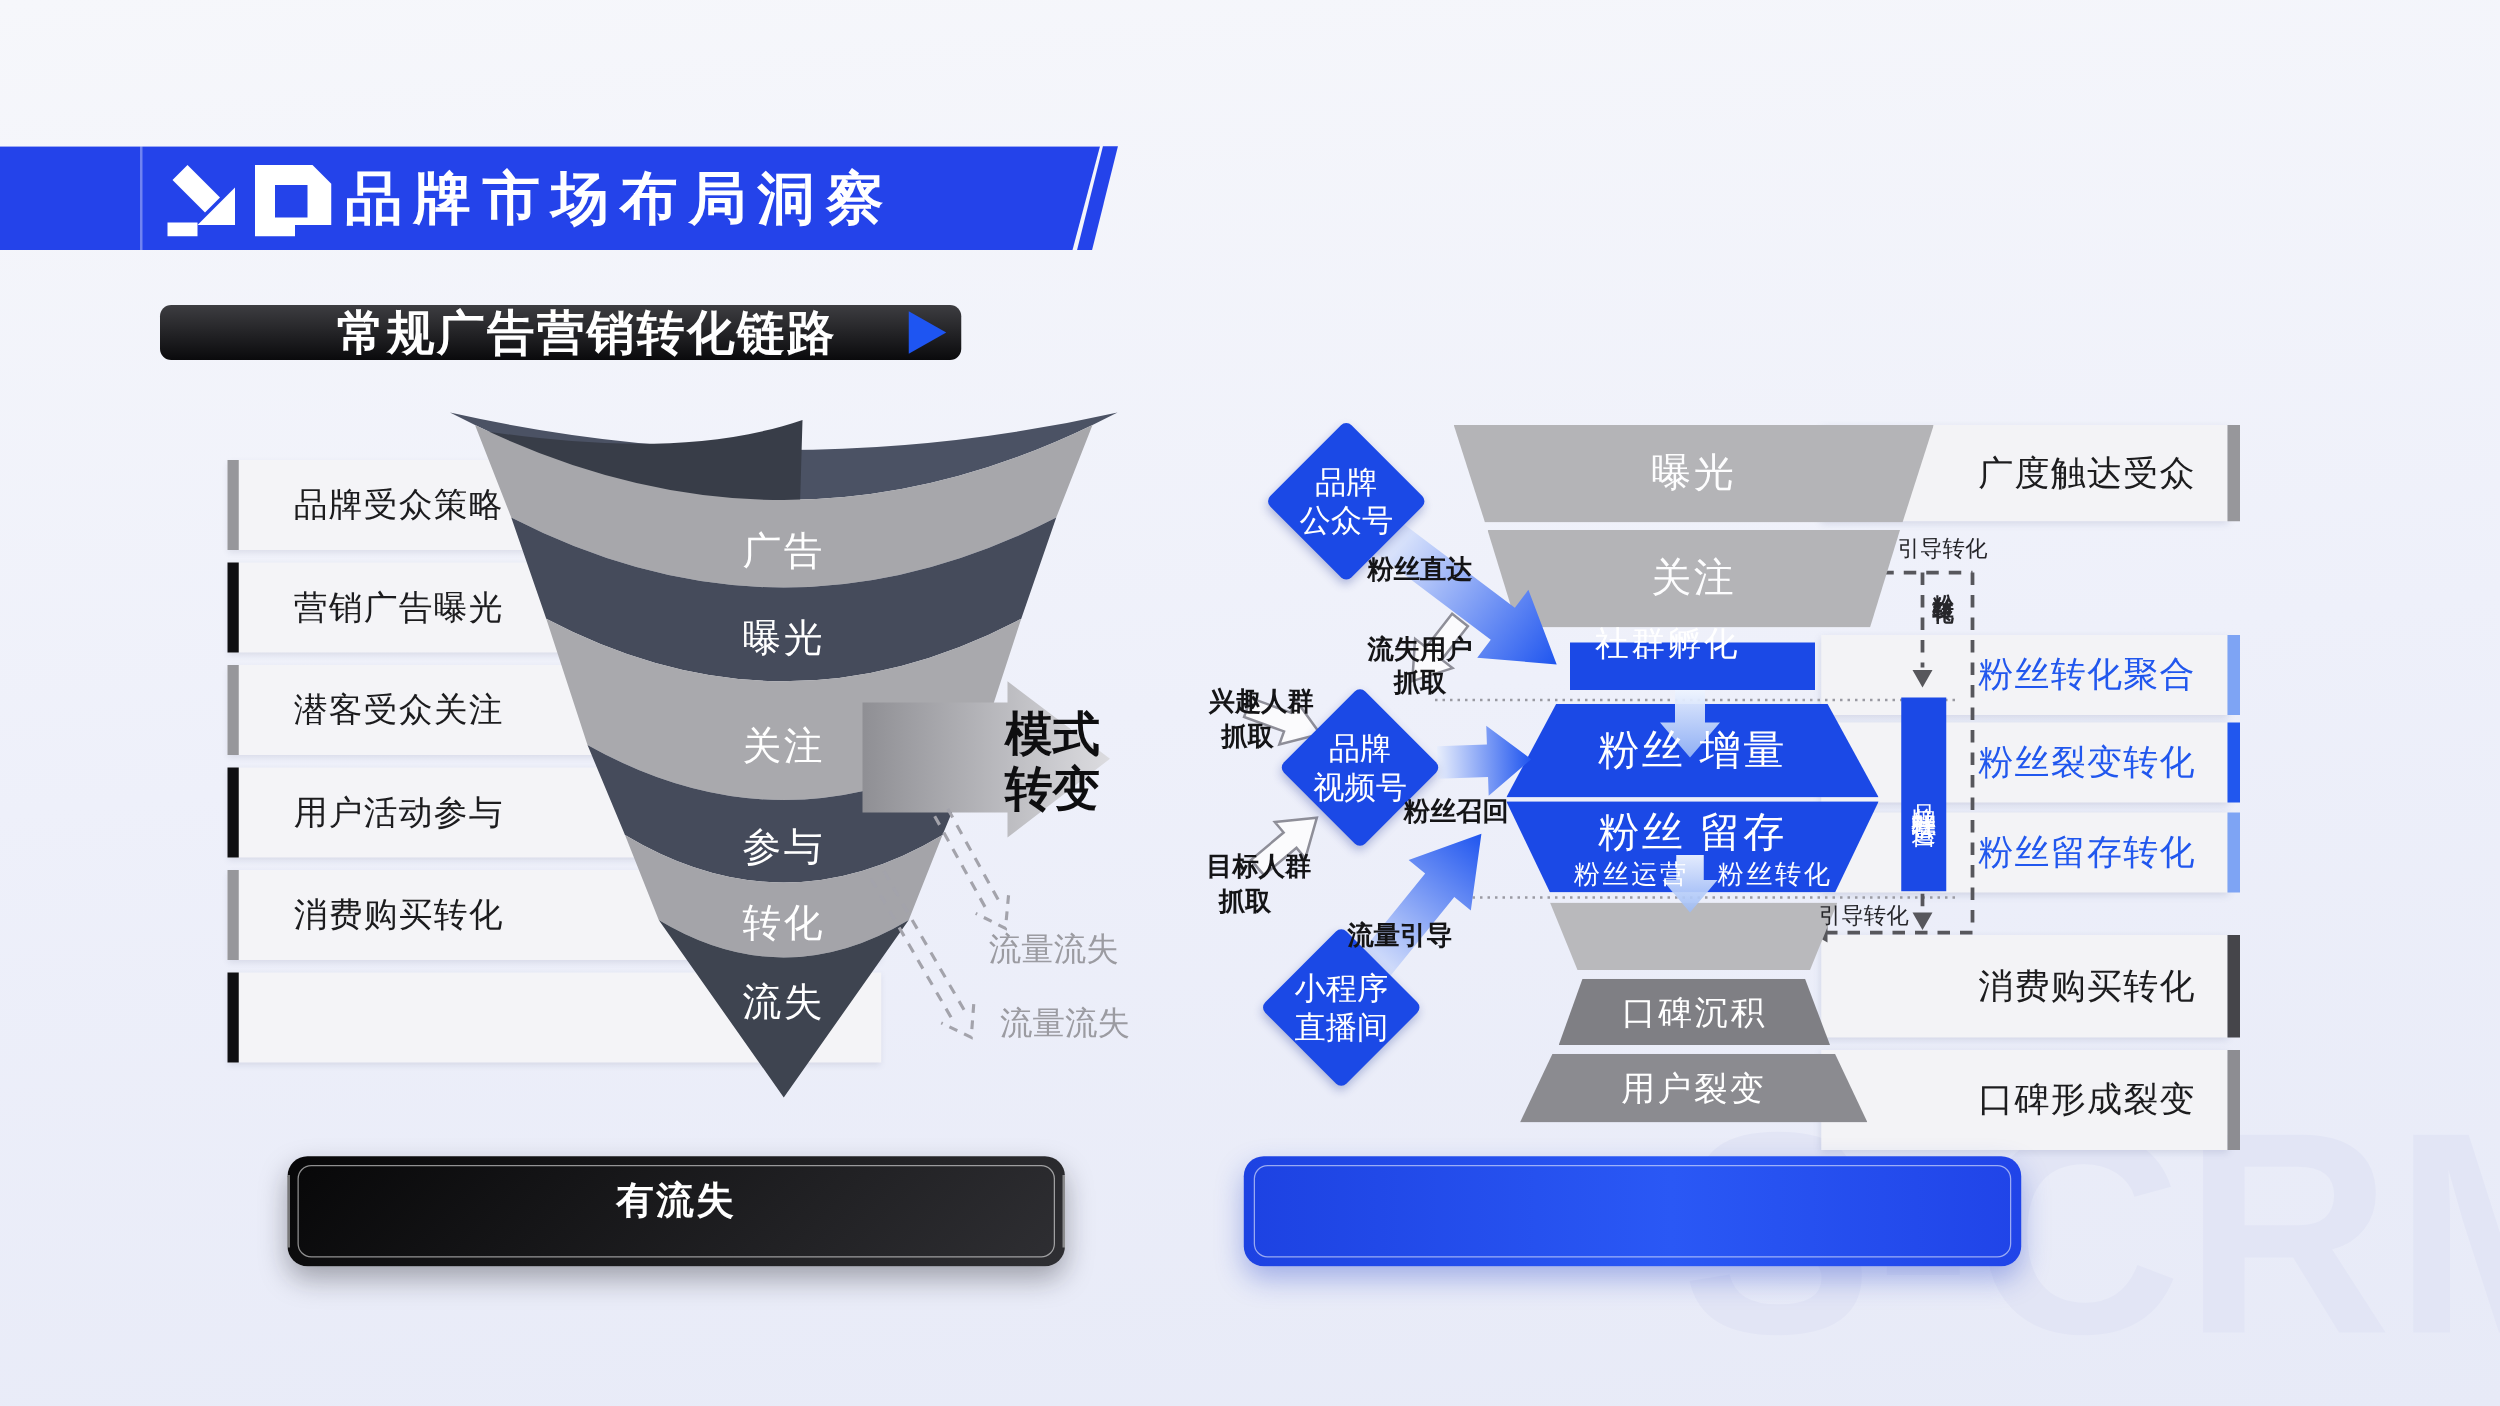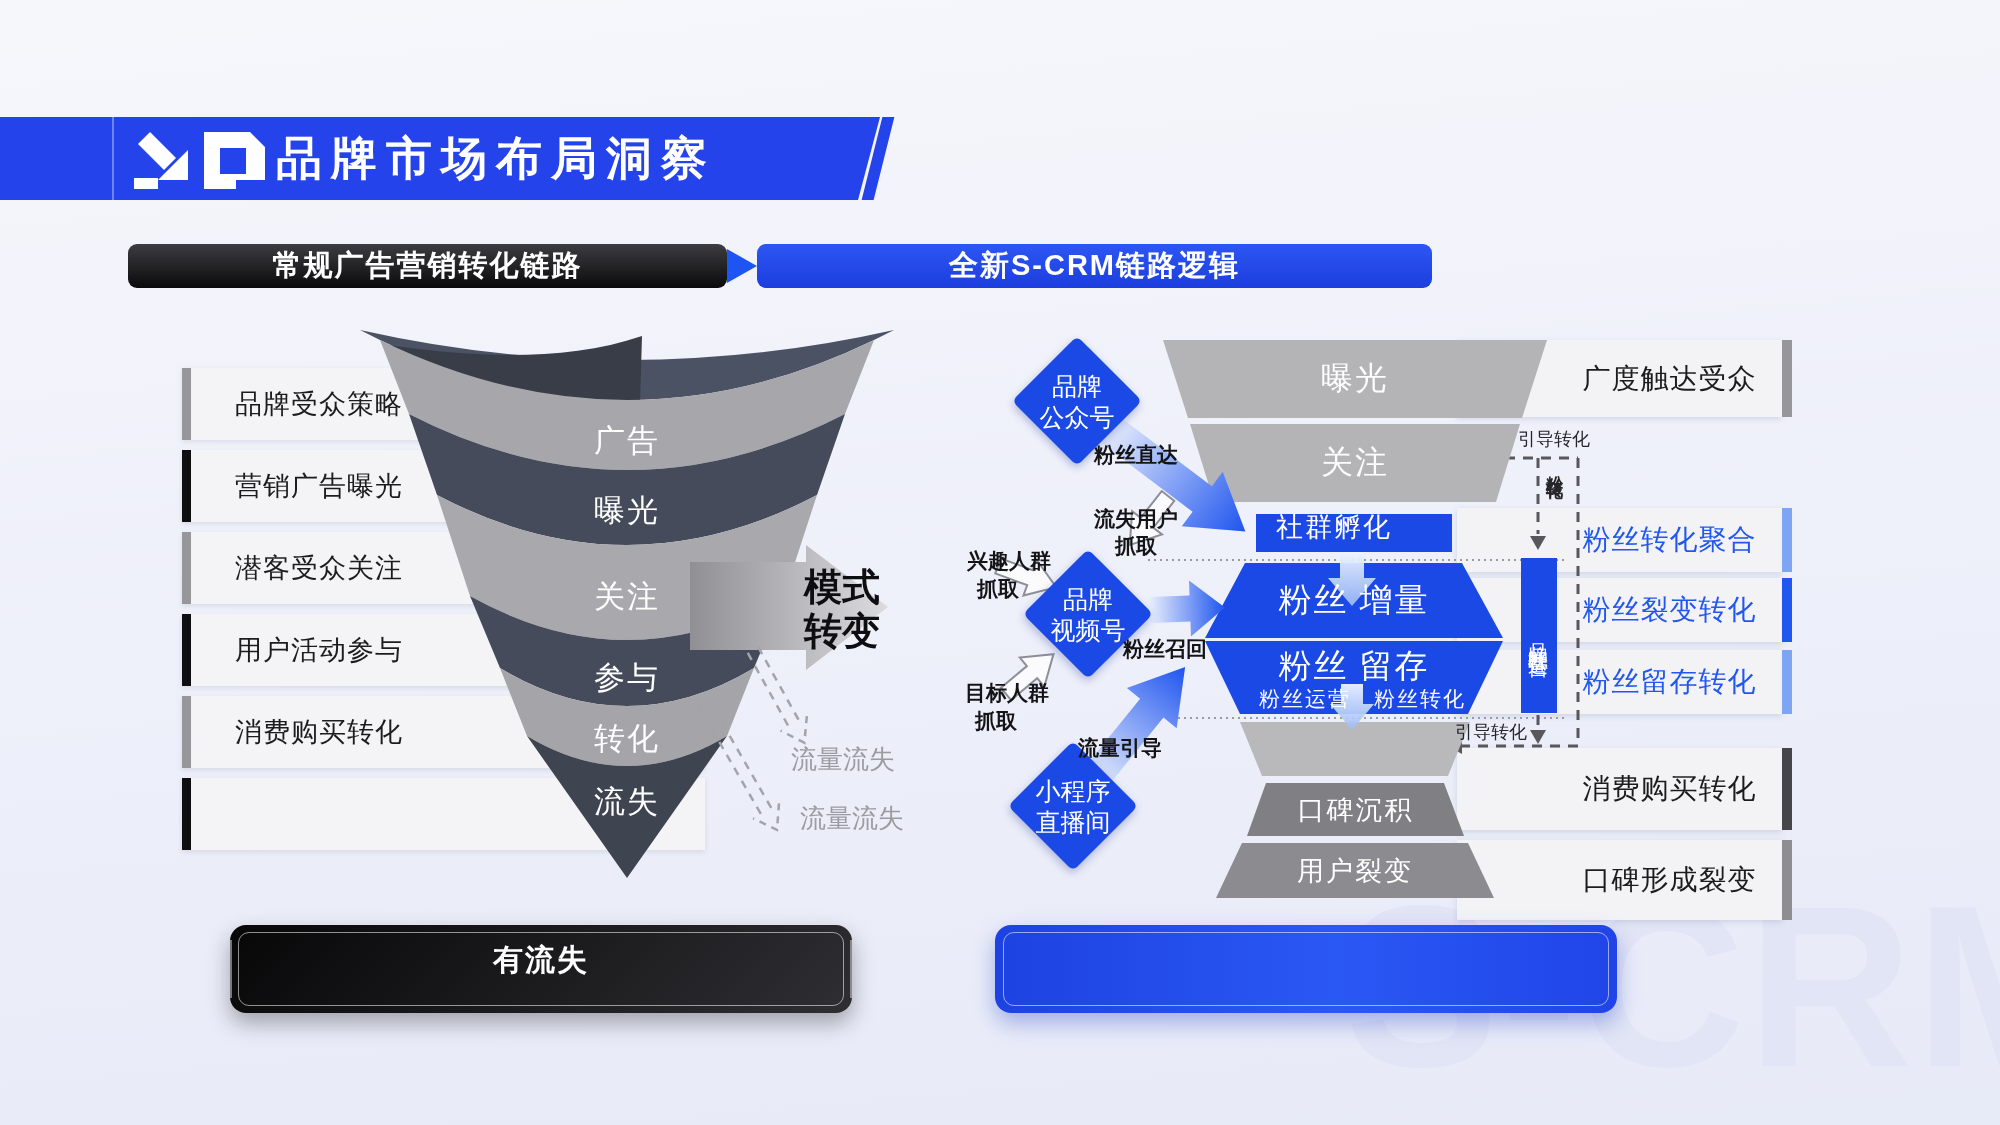--- a/index.html
+++ b/index.html
@@ -15,21 +15,21 @@
   .banner-sliver{left:872px;top:117px;width:12px;height:83px;background:#2443ea;
           transform:skewX(-14deg);z-index:6;}
   .banner-divider{left:112px;top:117px;width:2px;height:83px;background:rgba(255,255,255,.35);z-index:7;}
   .logo{left:132px;top:128px;width:160px;height:62px;z-index:7;}
   .page-title{left:276px;top:117px;height:83px;line-height:83px;color:#fff;
           font-size:46px;font-weight:700;letter-spacing:9px;z-index:7;white-space:nowrap;}
 
   
   .hdr-black{left:128px;top:244px;width:599px;height:44px;border-radius:9px;z-index:6;
           background:linear-gradient(180deg,#3d3d41 0%,#0a0a0c 100%);
-          color:#fff;font-size:29px;font-weight:600;letter-spacing:2px;}
+          color:#fff;font-size:38px;font-weight:600;letter-spacing:2px;padding-left:42px;}
   .hdr-arrow{left:727px;top:249px;width:0;height:0;z-index:6;
           border-left:30px solid #1e55f2;border-top:17px solid transparent;border-bottom:17px solid transparent;}
   .hdr-blue{left:757px;top:244px;width:675px;height:44px;border-radius:9px;z-index:6;
           background:linear-gradient(180deg,#2c56f4 0%,#1c3ede 100%);
           color:#fff;font-size:29px;font-weight:600;letter-spacing:2px;}
 
   
   .lrow{left:182px;width:523px;height:72px;background:#f4f4f7;z-index:2;
         box-shadow:0 2px 5px rgba(90,95,130,.15);}
   .lrow .bar{position:absolute;left:0;top:0;width:9px;height:100%;}
@@ -78,21 +78,21 @@
         clip-path:polygon(19px 0,calc(100% - 20px) 0,100% 100%,0 100%);}
   .s-fission{left:1216px;top:843px;width:278px;height:55px;background:#8b8b90;
         clip-path:polygon(26px 0,calc(100% - 26px) 0,100% 100%,0 100%);}
   .s-sidebox{left:1521px;top:558px;width:36px;height:155px;background:#1b49e6;z-index:4;}
   .sidebox-txt{writing-mode:vertical-rl;color:#fff;font-size:20px;letter-spacing:3px;
         width:100%;height:100%;display:flex;align-items:center;justify-content:center;}
 
   .stack-txt{z-index:6;color:#fff;letter-spacing:2px;}
   .t-exposure{left:1163px;top:340px;width:384px;height:78px;font-size:32px;color:#fdfdfe;}
   .t-follow{left:1190px;top:424px;width:330px;height:78px;font-size:32px;color:#fdfdfe;}
-  .t-incubate{left:1256px;top:508px;width:156px;height:38px;font-size:27px;}
+  .t-incubate{left:1256px;top:496px;width:156px;height:38px;font-size:27px;}
   .t-growth{left:1205px;top:563px;width:298px;height:75px;font-size:33px;}
   .t-retention{left:1205px;top:641px;width:298px;height:50px;font-size:33px;}
   .t-ops{left:1250px;top:686px;width:110px;height:26px;font-size:21px;}
   .t-convert{left:1365px;top:686px;width:110px;height:26px;font-size:21px;}
   .t-consume{left:1240px;top:722px;width:230px;height:54px;font-size:27px;color:#f2f2f5;}
   .t-reputation{left:1247px;top:783px;width:217px;height:53px;font-size:27px;}
   .t-fission{left:1216px;top:843px;width:278px;height:55px;font-size:27px;}
 
   
   .diamond{width:92px;height:92px;background:#1b49e6;border-radius:6px;transform:rotate(45deg);
@@ -150,21 +150,20 @@
       <polygon points="6,16 18,4 44,30 32,42"></polygon>
       <polygon points="56,22 56,52 26,52"></polygon>
       <rect x="2" y="50" width="24" height="11"></rect>
       <path fill-rule="evenodd" d="M72,4 H118 L133,19 V52 H104 V61 H72 Z M88,20 H114 V46 H88 Z"></path>
     </g>
   </svg>
   <div class="abs page-title">品牌市场布局洞察</div>
 
   <div class="abs flexc hdr-black">常规广告营销转化链路</div>
   <div class="abs hdr-arrow"></div>
-  <div class="abs flexc hdr-blue">全新S-CRM链路逻辑</div>
 
   <div class="abs lrow lr1">
     <div class="bar bar-gray"></div>
     <div class="txt">品牌受众策略</div>
   </div>
   <div class="abs lrow lr2">
     <div class="bar bar-black"></div>
     <div class="txt">营销广告曝光</div>
   </div>
   <div class="abs lrow lr3">

